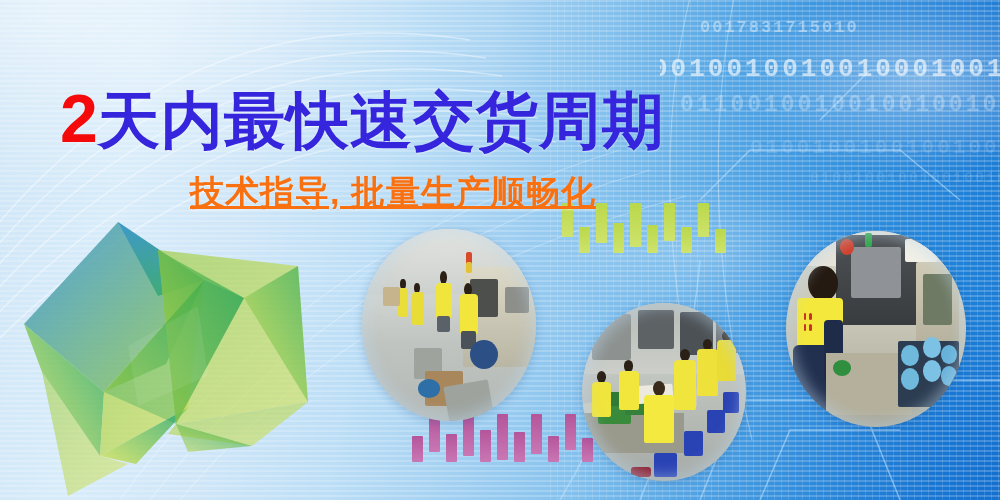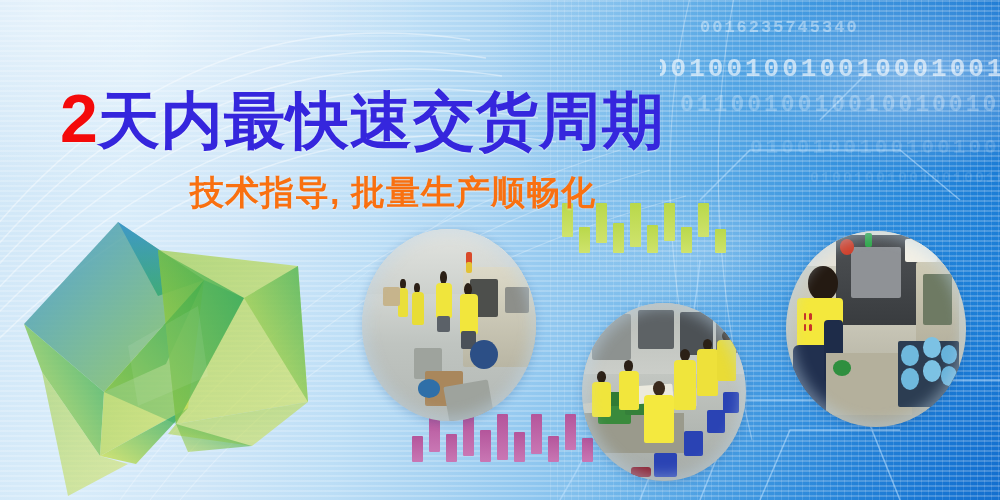--- a/index.html
+++ b/index.html
@@ -155,20 +155,21 @@
   .subhead {
     position: absolute;
     left: 190px;
     top: 170px;
     font-size: 34px;
     font-weight: 700;
     color: #f97010;
     letter-spacing: 1px;
     white-space: nowrap;
     text-shadow: 0 1px 2px rgba(255,255,255,0.45);
+    text-decoration: underline;
   }
 
   
   .logo-art {
     position: absolute;
     left: 8px;
     top: 196px;
     width: 330px;
     height: 300px;
     pointer-events: none;
@@ -273,21 +274,21 @@
         <path d="M330 300 L 370 270 L 430 270"></path>
         <path d="M60 460 L 110 410 L 180 410"></path>
       </g>
       <g fill="#ffffff" opacity="0.16">
         <rect x="836" y="236" width="58" height="58" rx="4"></rect>
       </g>
     </svg>
   </div>
 
   <div class="binary-wrap">
-    <div class="binary-row bin1">0016235745340</div>
+    <div class="binary-row bin1">0017831715010</div>
     <div class="binary-row bin2">0010010010010001001001 00010</div>
     <div class="binary-row bin3">0110010010010010010010010010</div>
     <div class="binary-row bin4">01001001001001001001001001</div>
     <div class="binary-row bin5">010010010010010010</div>
   </div>
 
   <div class="logo-art">
     <svg width="330" height="300" viewBox="0 0 330 300" fill="none">
       <defs>
         <linearGradient id="gA" x1="0" y1="0" x2="1" y2="1">

